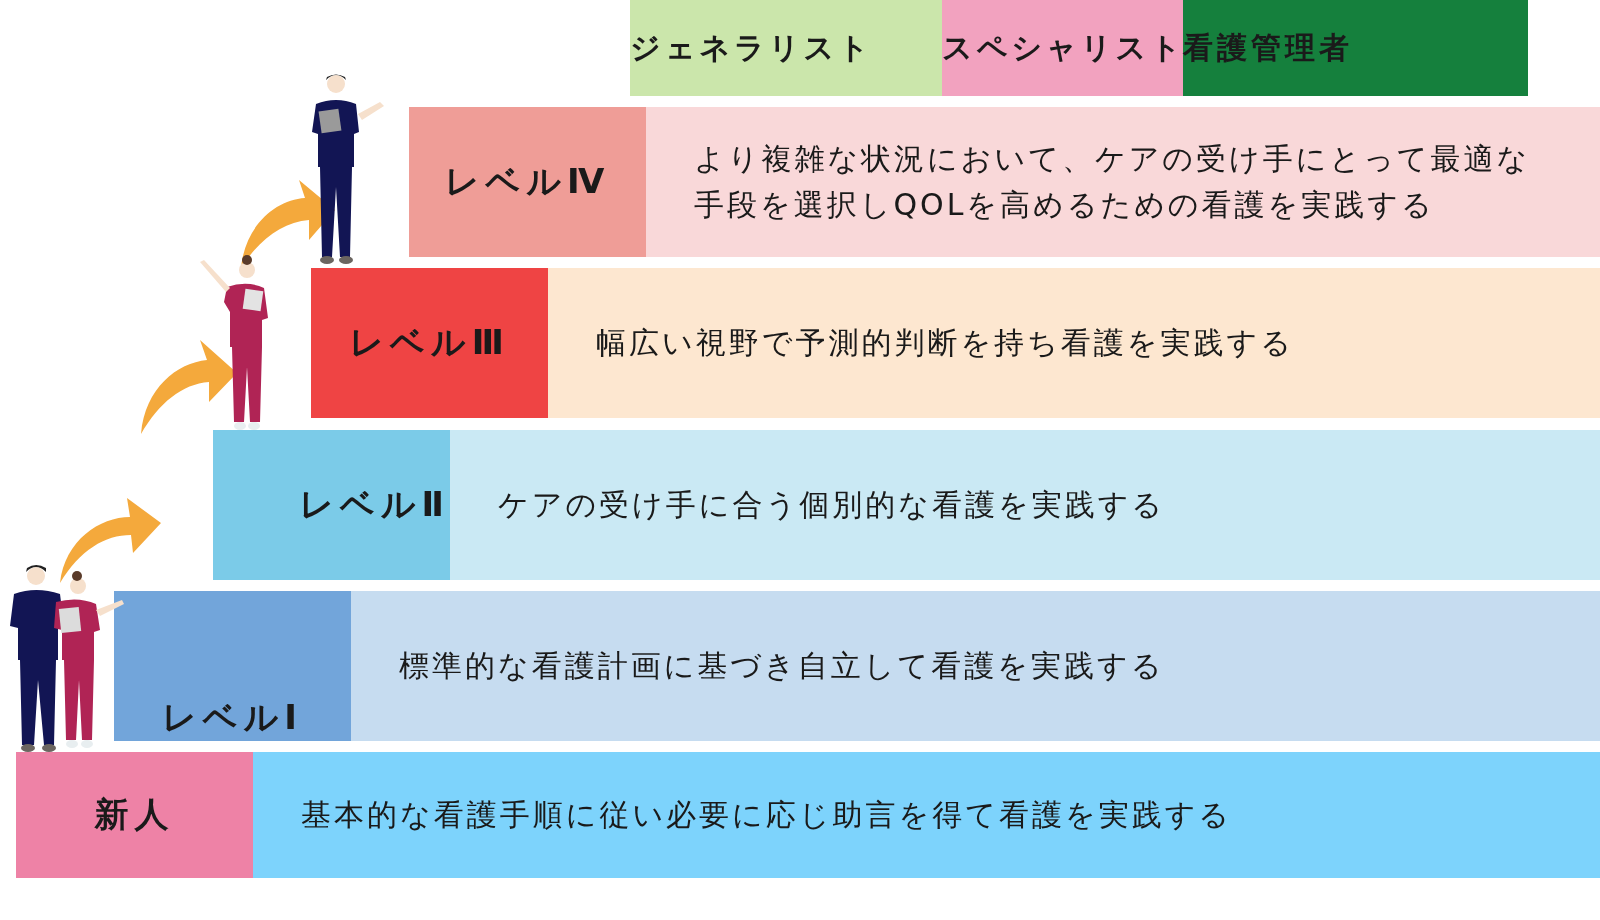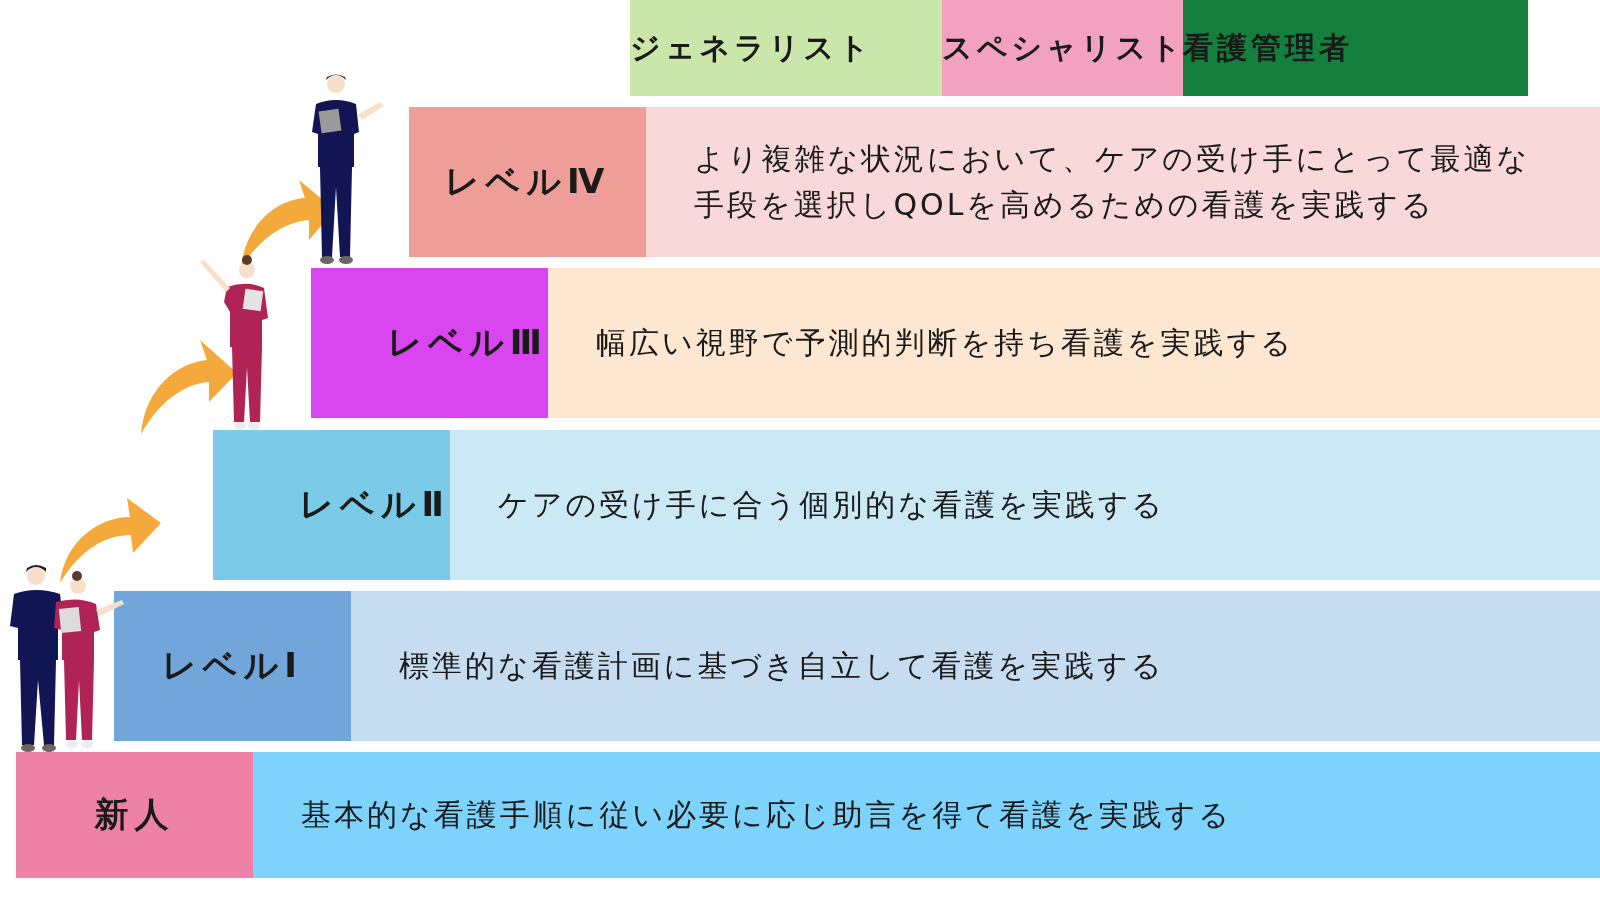--- a/index.html
+++ b/index.html
@@ -30,39 +30,39 @@
 <div class="row" style="top:107px;">
   <div class="lbl" style="left:393px;background:#ef9d97;">
     <span>レベルⅣ</span>
   </div>
   <div class="desc" style="left:630px;background:#f9d8d9;padding-right:60px;">
     <span>より複雑な状況において、ケアの受け手にとって最適な手段を選択しQOLを高めるための看護を実践する</span>
   </div>
 </div>
 
 <div class="row" style="top:268px;">
-  <div class="lbl" style="left:295px;background:#d946ef;justify-content:flex-end;">
+  <div class="lbl" style="left:295px;background:#ef4444;">
     <span>レベルⅢ</span>
   </div>
   <div class="desc" style="left:532px;background:#fde7d0;">
     <span>幅広い視野で予測的判断を持ち看護を実践する</span>
   </div>
 </div>
 
 <div class="row" style="top:430px;">
   <div class="lbl" style="left:197px;background:#7bcbe8;justify-content:flex-end;">
     <span>レベルⅡ</span>
   </div>
   <div class="desc" style="left:434px;background:#cae9f4;">
     <span>ケアの受け手に合う個別的な看護を実践する</span>
   </div>
 </div>
 
 <div class="row" style="top:591px;">
-  <div class="lbl" style="left:98px;background:#72a5da;">
+  <div class="lbl" style="left:98px;background:#72a5da;align-items:flex-end;">
     <span>レベルⅠ</span>
   </div>
   <div class="desc" style="left:335px;background:#c6dcf0;">
     <span>標準的な看護計画に基づき自立して看護を実践する</span>
   </div>
 </div>
 
 <div class="row" style="top:752px;height:126px;">
   <div class="lbl" style="left:0px;background:#ee82a6;">
     <span>新人</span>

